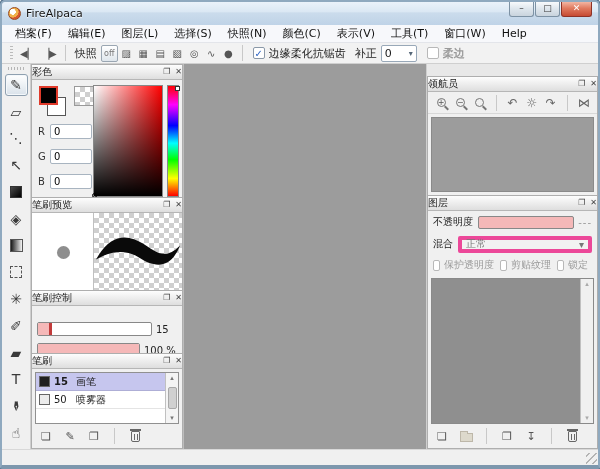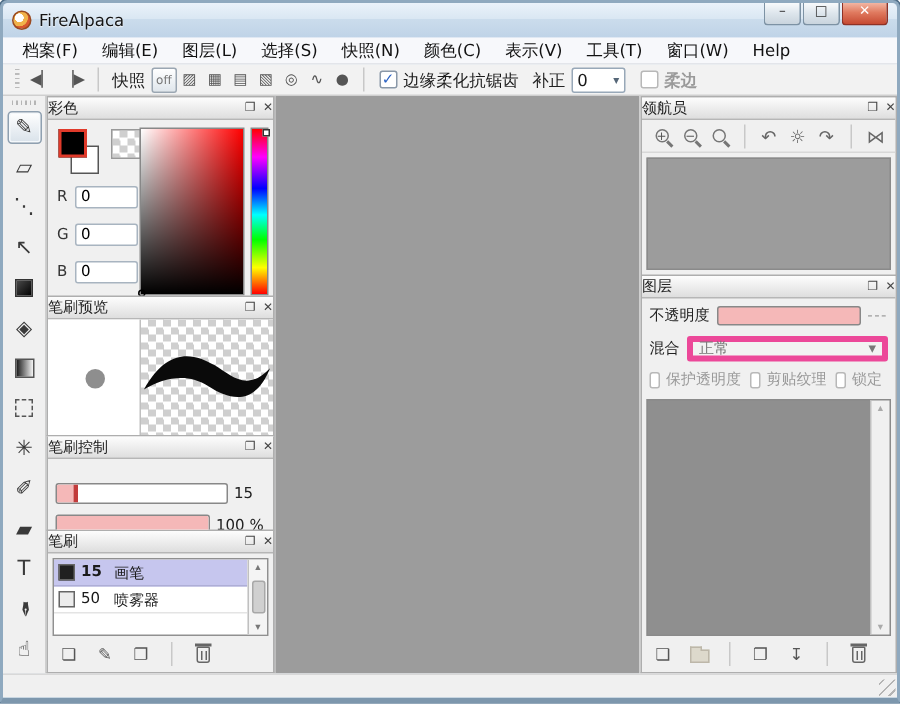--- a/index.html
+++ b/index.html
@@ -137,21 +137,21 @@
   .icon-trash { width:9px; height:11px; border:1px solid #666; border-radius:1px 1px 2px 2px; position:relative; }
   .icon-trash::before { content:""; position:absolute; top:-3px; left:-2px; right:-2px; height:2px; background:#666; }
   .icon-trash::after { content:""; position:absolute; top:2px; left:2px; width:1px; height:6px; background:#666; box-shadow:3px 0 0 #666; }
   .icon-folder { width:13px; height:9px; background:#d6d0be; border:1px solid #a89f8c; position:relative; margin-top:3px; }
   .icon-folder::before { content:""; position:absolute; top:-3px; left:-1px; width:6px; height:2px; background:#d6d0be; border:1px solid #a89f8c; border-bottom:none; }
   .mag { width:9px; height:9px; border:1.5px solid #767676; border-radius:50%; position:relative;
          display:flex; align-items:center; justify-content:center; font-size:8px; color:#555; }
   .mag::after { content:""; position:absolute; width:5px; height:2px; background:#767676; bottom:-3px; right:-4px; transform:rotate(45deg); }
 
   
-  .panel-nav { height:120px; flex:0 0 120px; }
+  .panel-nav { height:120px; flex:0 0 120px;margin-top:12px; }
   .nav-toolbar { flex:0 0 22px; display:flex; align-items:center; padding:0 5px; gap:3px; border-bottom:1px solid #d8d8d8; }
   .nav-btn { width:18px; height:18px; display:flex; align-items:center; justify-content:center; font-size:12px; color:#666; }
   .nav-preview { flex:1; margin:3px; background:#9c9c9c; border:1px solid #8a8a8a; }
 
   
   .panel-layers { flex:1; }
   .lrow { display:flex; align-items:center; padding:0 5px; }
   .lrow.op { flex:0 0 22px; }
   .lrow .llbl { font-size:10px; color:#222; margin-right:5px; white-space:nowrap; }
   .op-bar { flex:1; height:13px; border:1px solid #888; background:#f5b8b8; border-radius:2px; }

